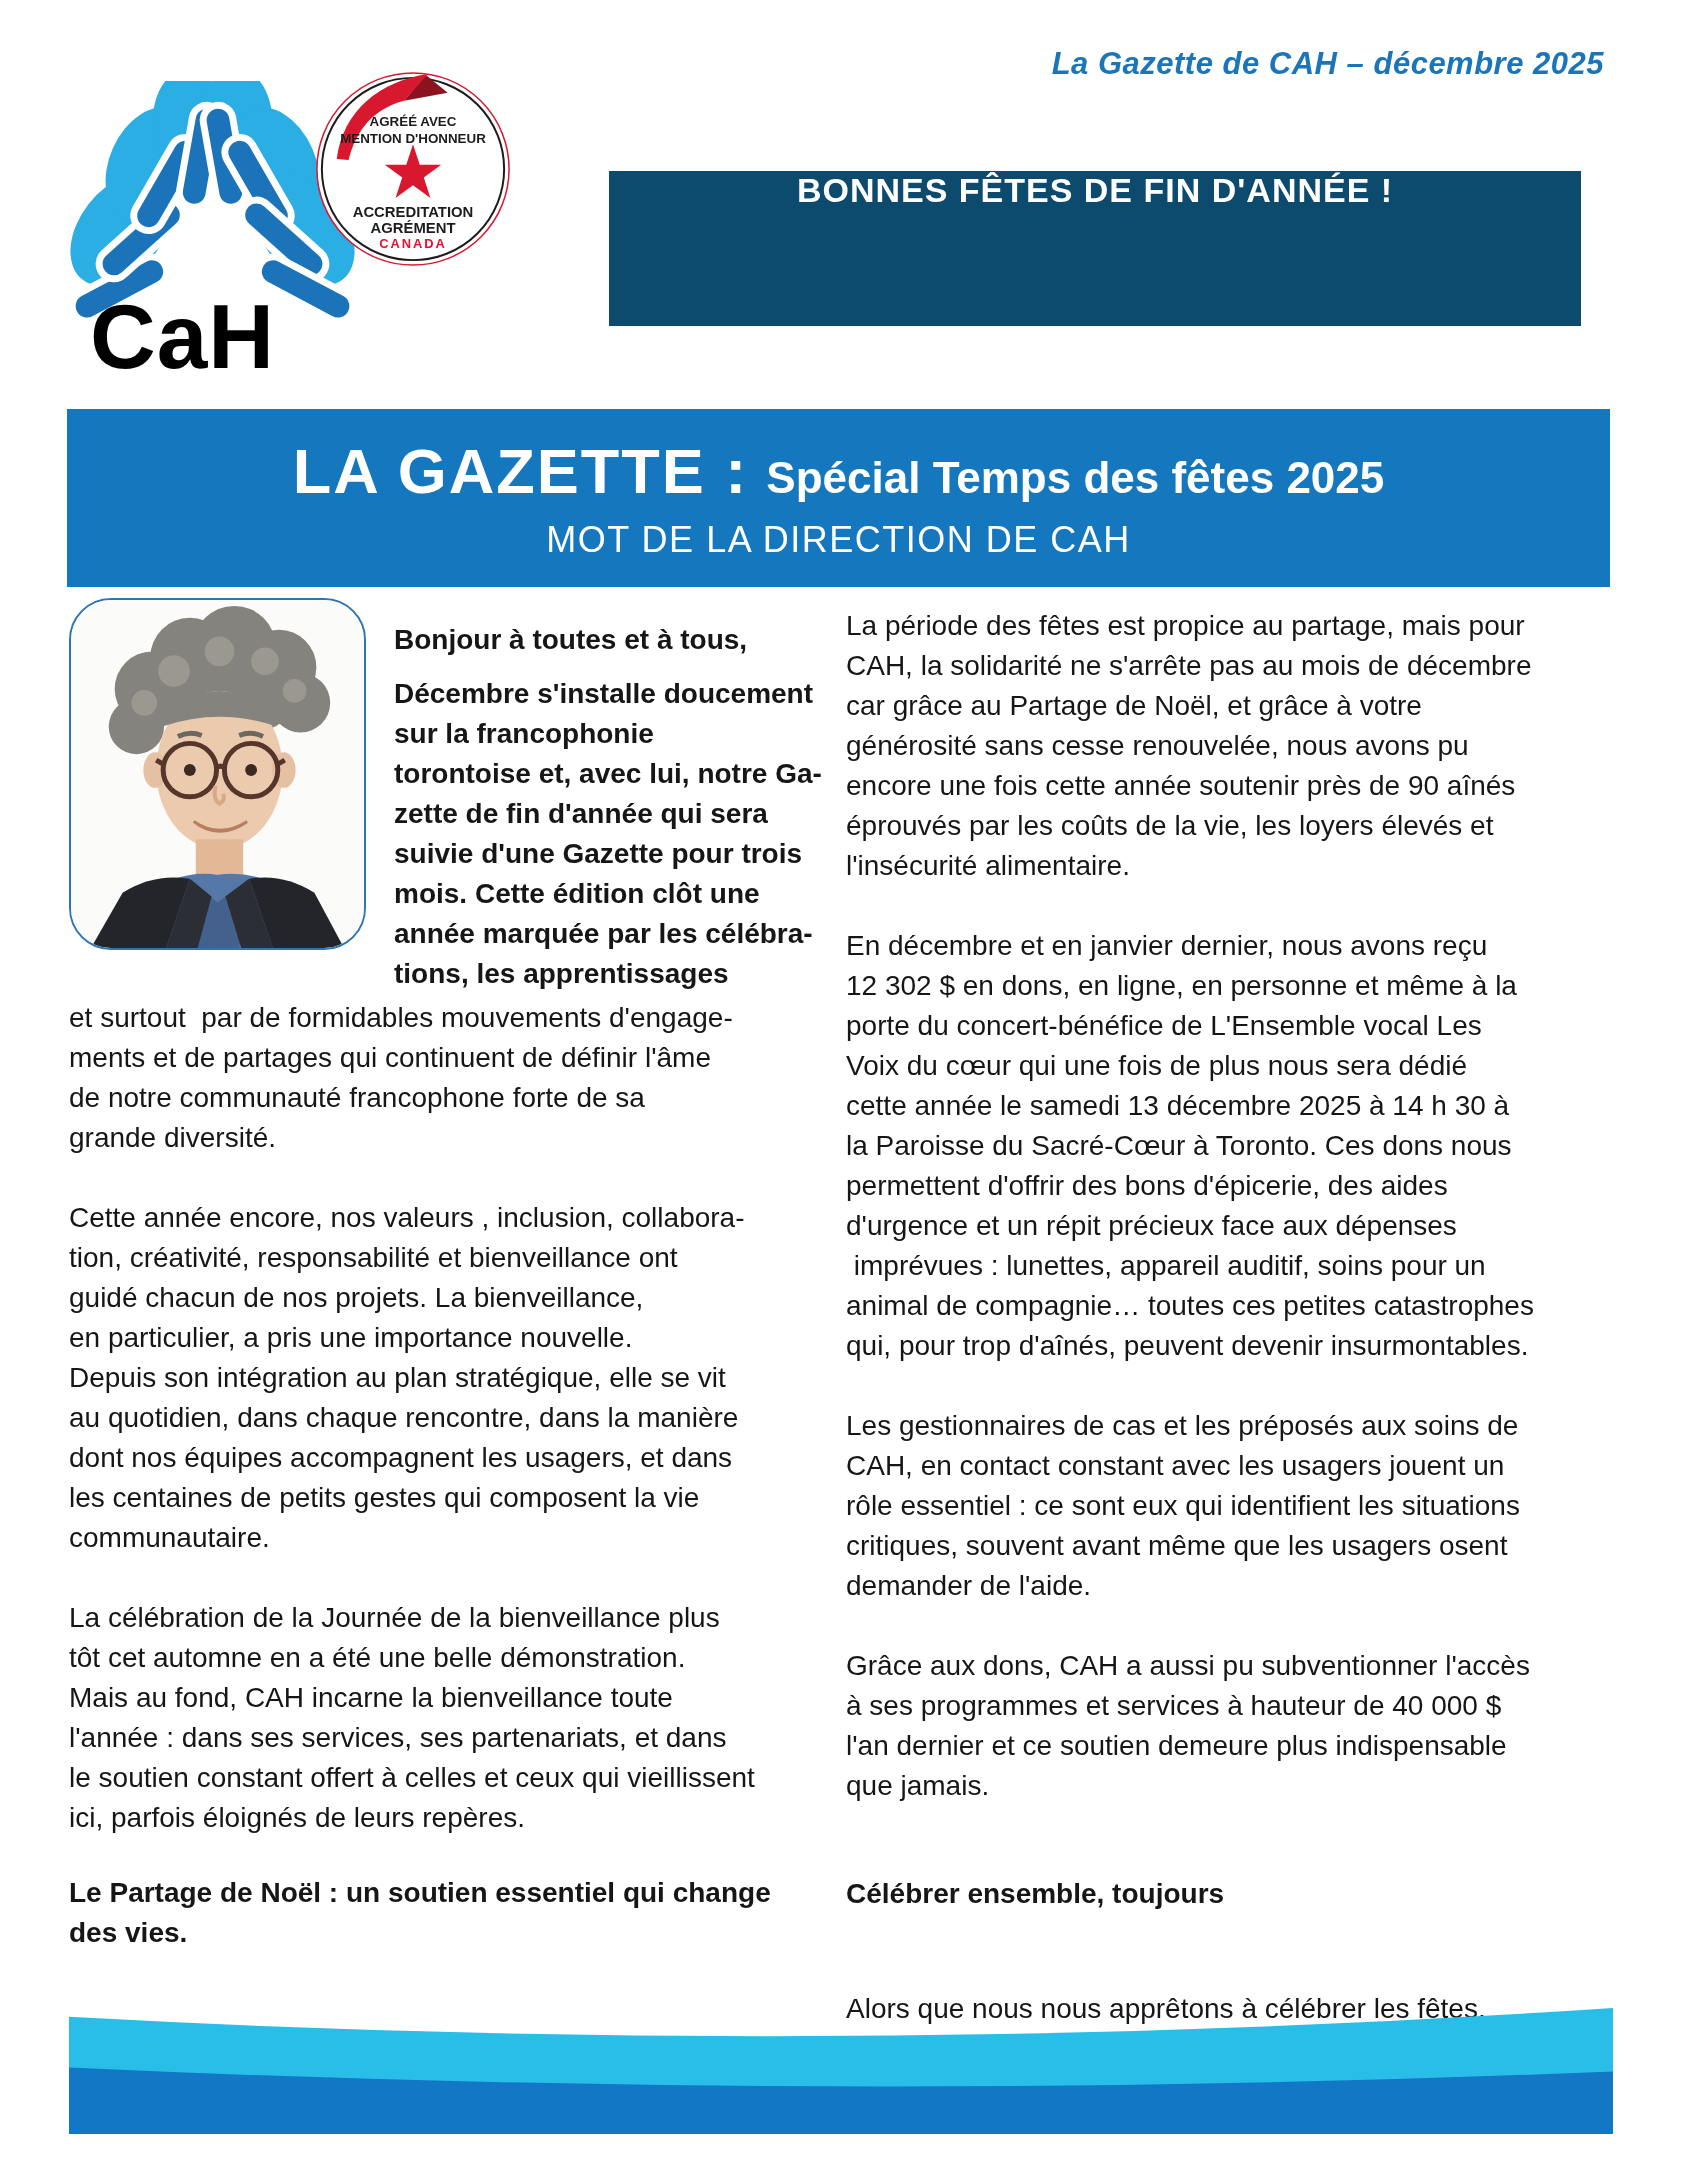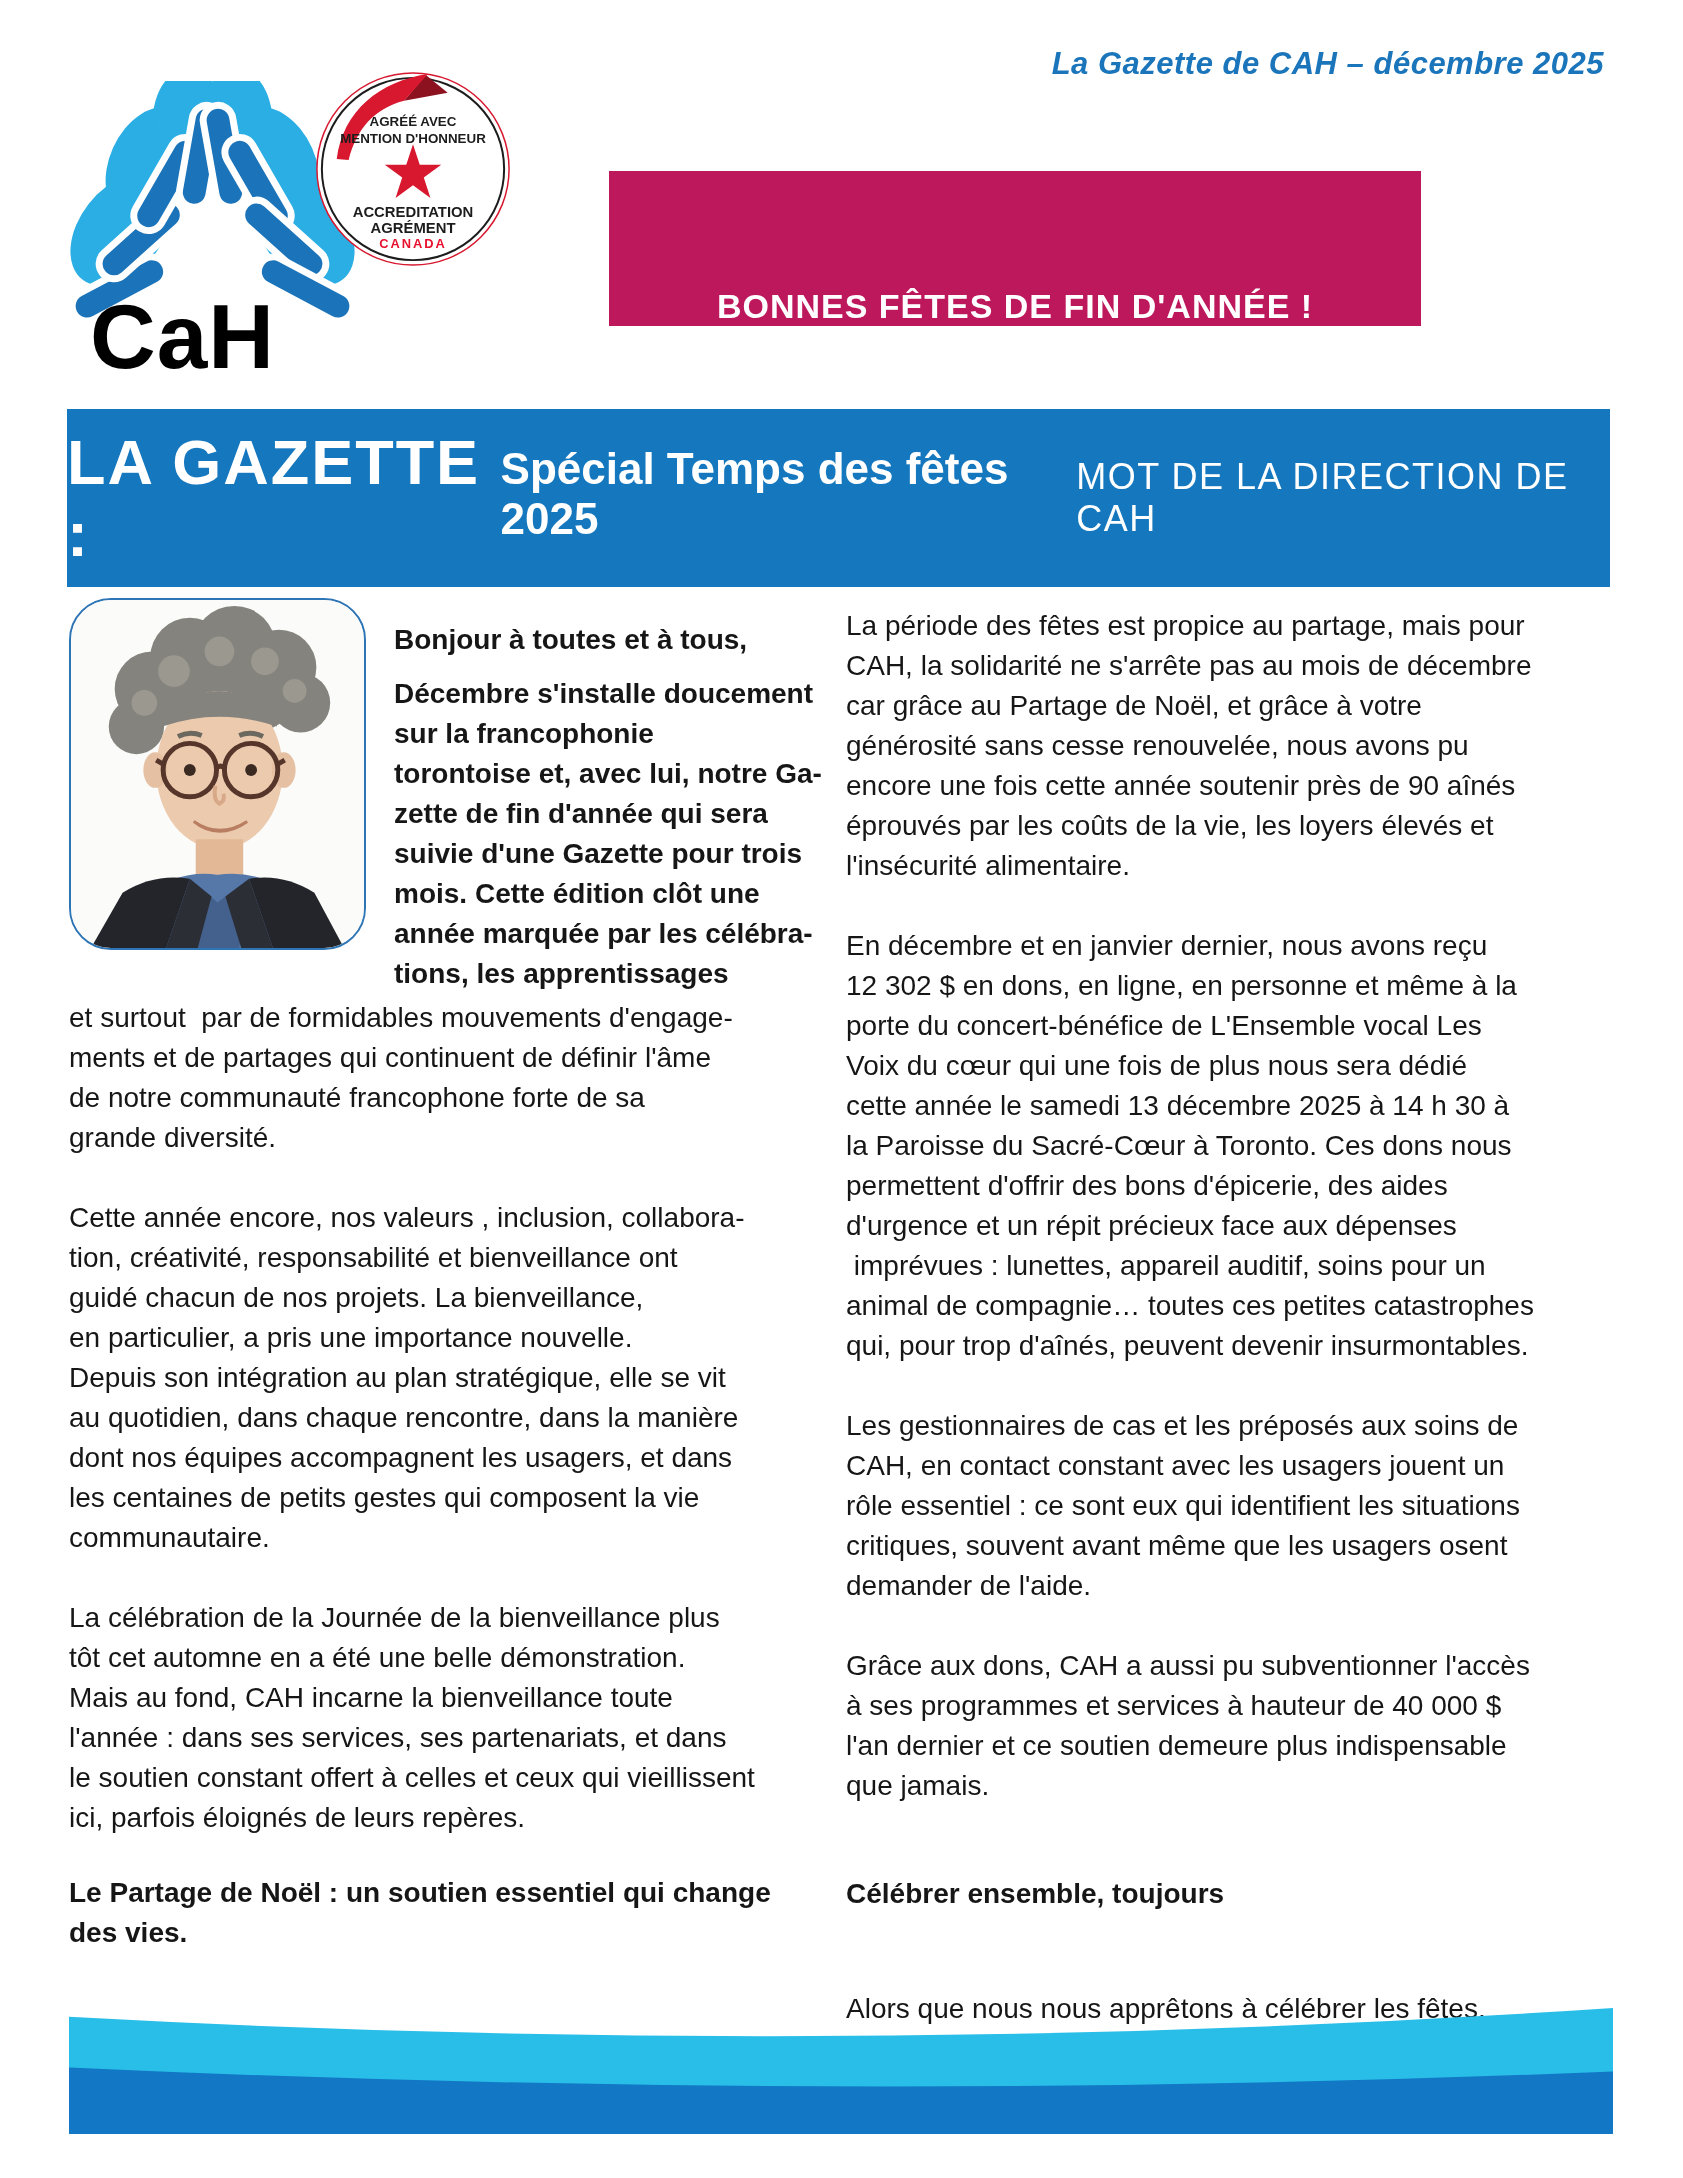--- a/index.html
+++ b/index.html
@@ -17,28 +17,28 @@
   .logo{position:absolute;left:54px;top:81px;width:317px;height:307px;}
   .logo svg{display:block;}
   .logo-wordmark{
     position:absolute;left:36px;top:210px;
     font-size:91px;font-weight:bold;color:#000000;letter-spacing:1px;line-height:1;
   }
   
   .badge{position:absolute;left:309px;top:65px;width:208px;height:208px;}
   
   .banner{
-    position:absolute;left:609px;top:171px;width:812px;height:155px;background:#be185d;
-    display:flex;align-items:flex-end;justify-content:center;
+    position:absolute;left:609px;top:171px;width:972px;height:155px;background:#0c4a6e;
+    display:flex;align-items:flex-start;justify-content:center;
   }
   .banner-text{color:#ffffff;font-size:34px;font-weight:bold;letter-spacing:1px;}
   
   .title-band{
     position:absolute;left:67px;top:409px;width:1543px;height:178px;background:#1577be;
-    display:flex;flex-direction:row;align-items:center;justify-content:center;gap:12px;
+    display:flex;flex-direction:column;align-items:center;justify-content:center;gap:12px;
   }
   .title-line{display:flex;align-items:baseline;gap:18px;color:#ffffff;}
   .title-main{font-size:63px;font-weight:800;letter-spacing:2px;}
   .title-sub{font-size:44px;font-weight:bold;}
   .section-heading{color:#ffffff;font-size:36px;font-weight:400;letter-spacing:1.5px;}
   
   .body-text{font-size:28px;line-height:40px;white-space:pre-wrap;}
   .bold{font-weight:bold;}
   .intro-row{position:absolute;left:69px;top:598px;width:762px;display:flex;align-items:flex-start;font-weight:bold;}
   .photo-frame{

